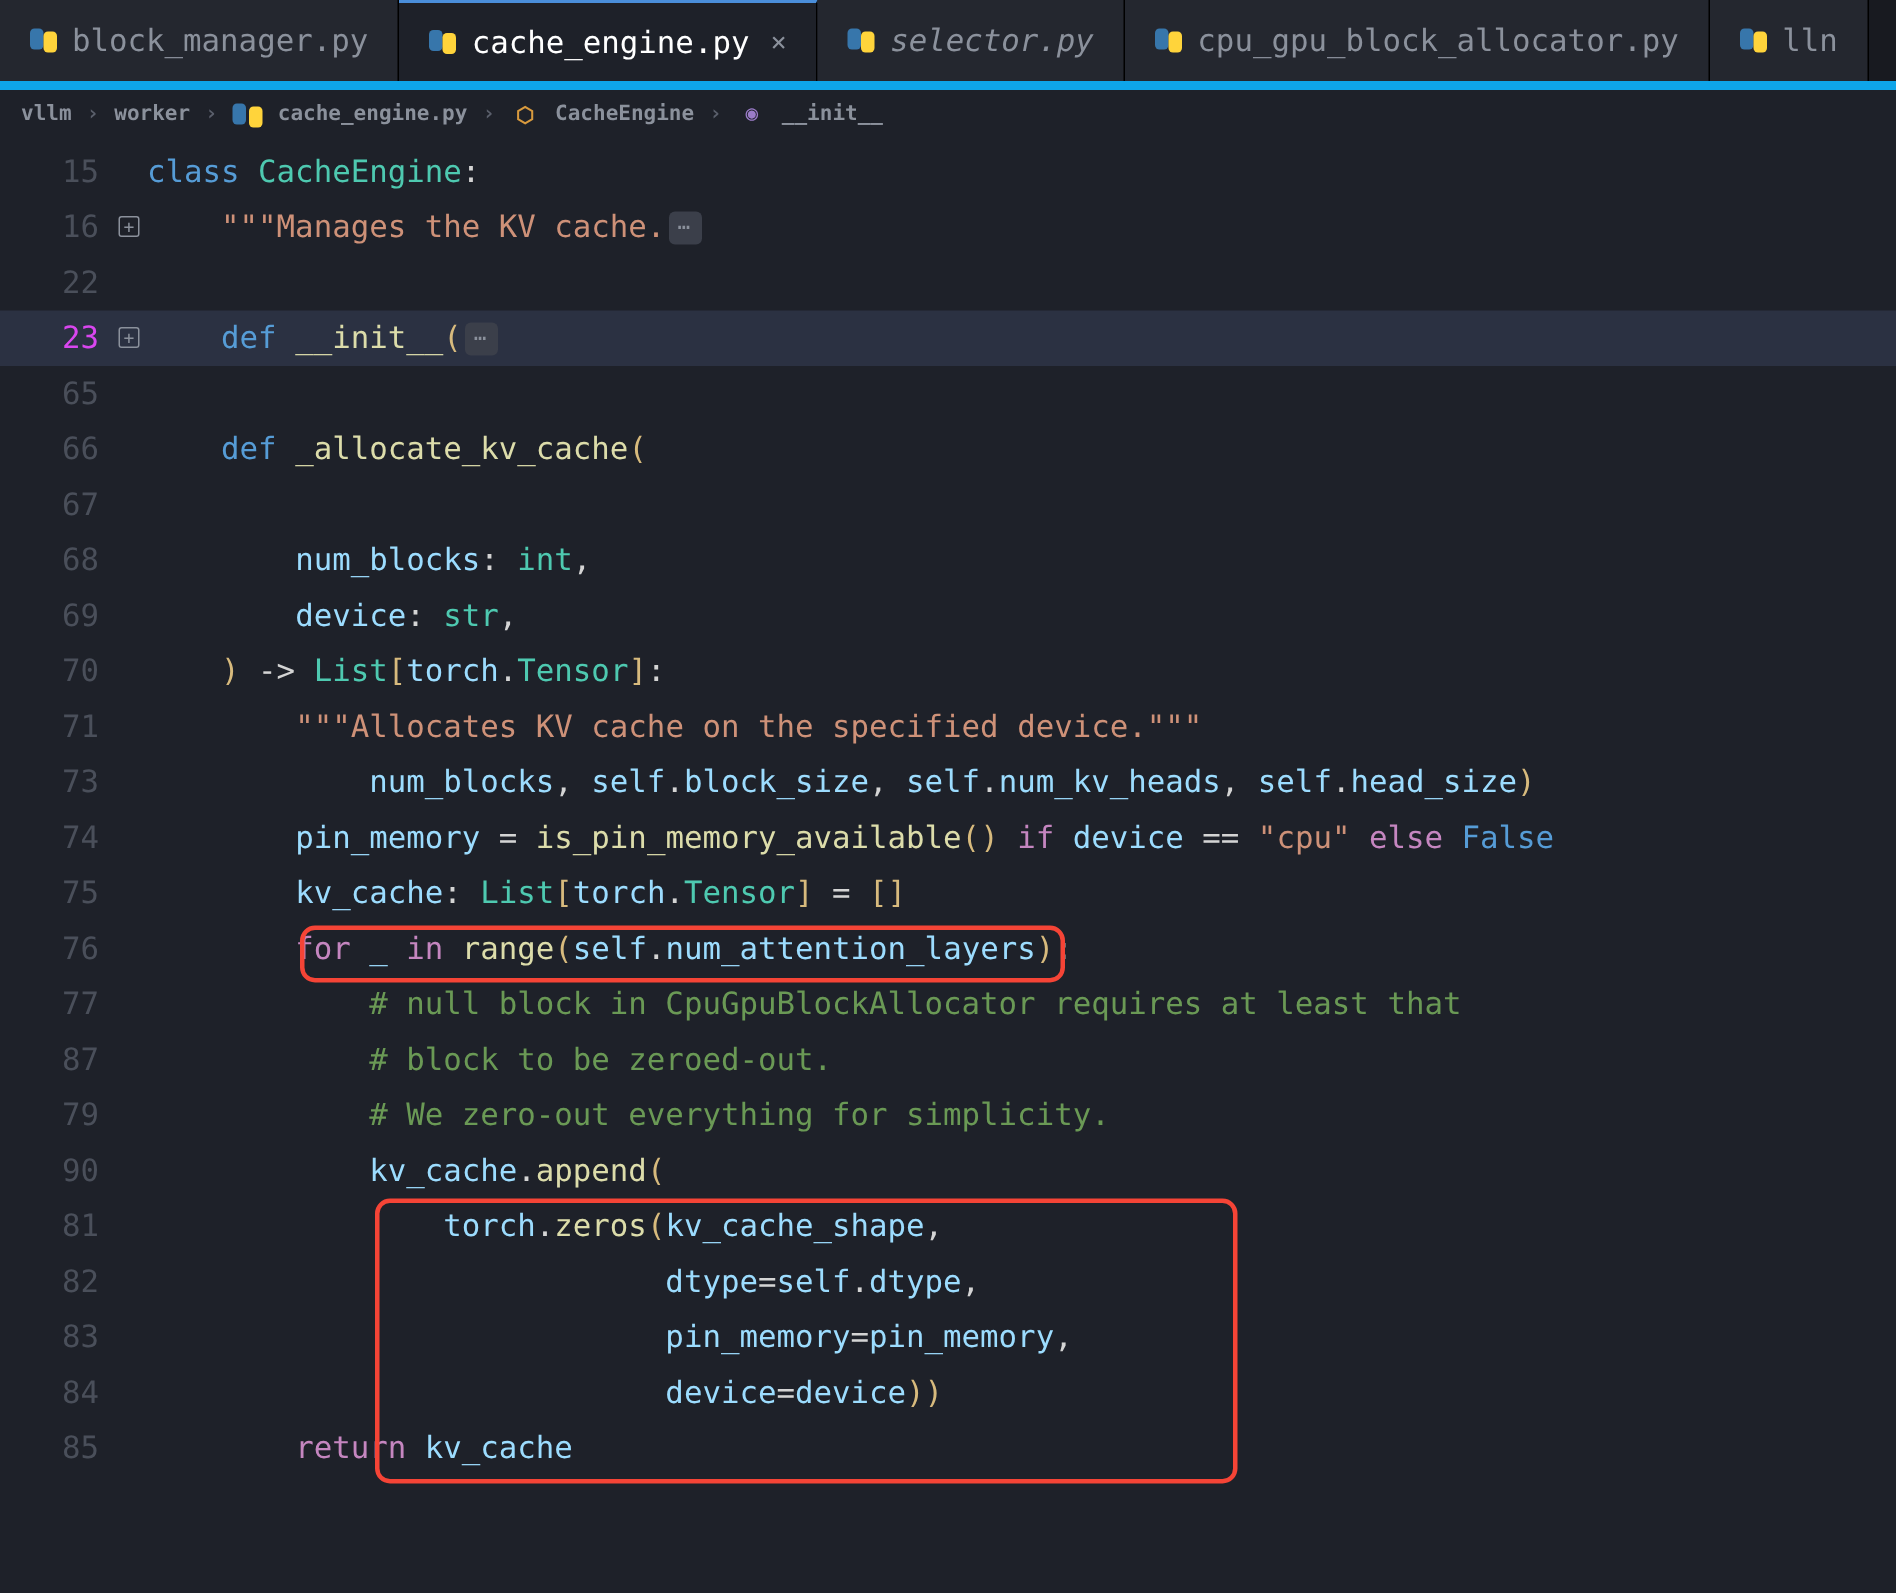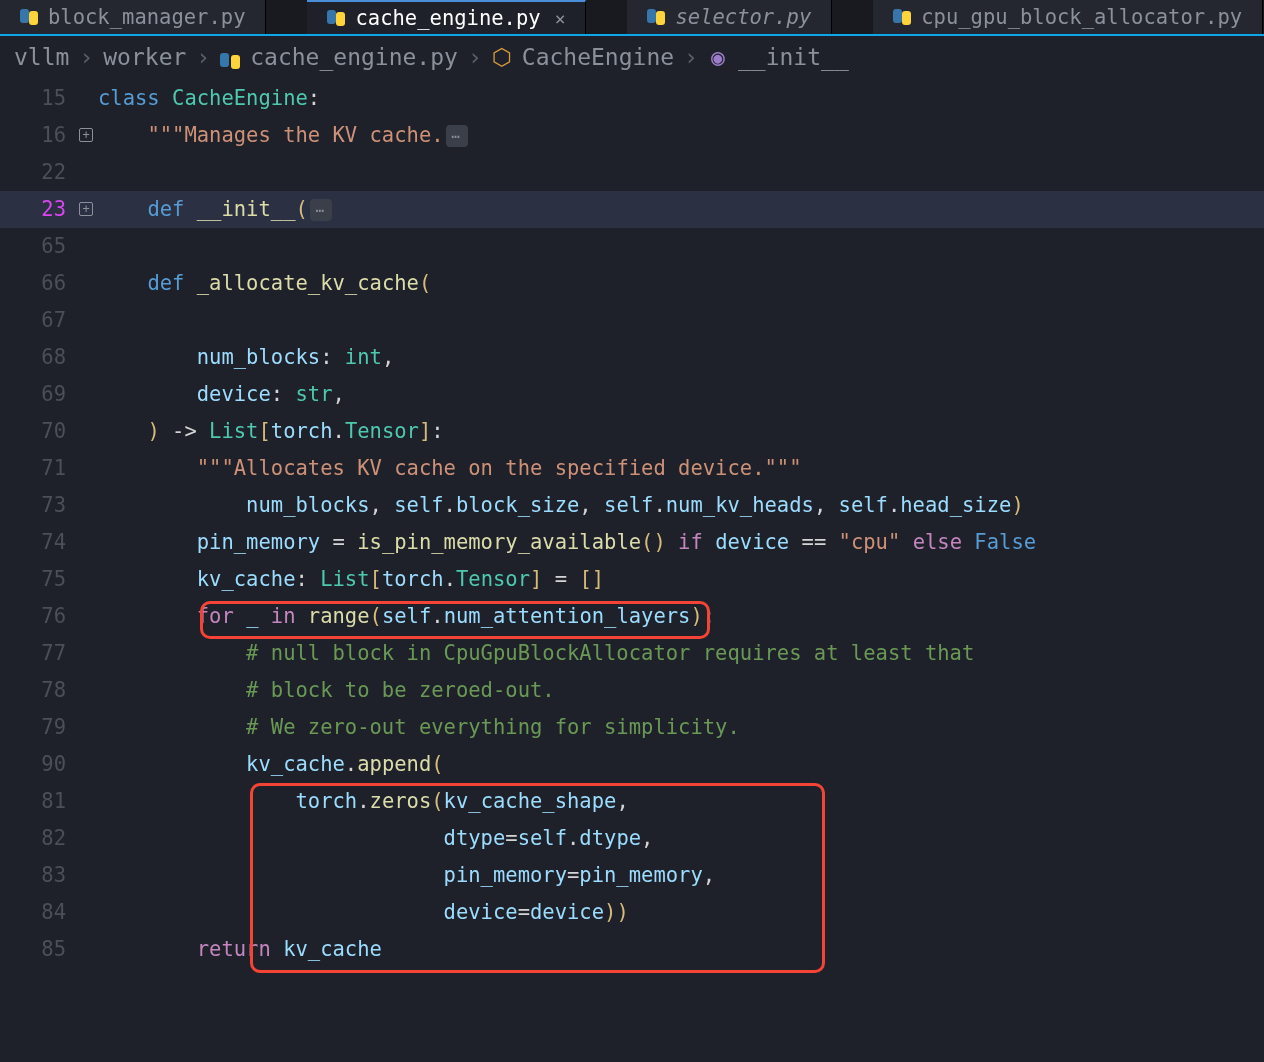--- a/index.html
+++ b/index.html
@@ -36,24 +36,23 @@
     color: var(--text);
     width: 1264px;
     height: 1062px;
     overflow: hidden;
   }
 
   
   .tabs {
     display: flex;
     background: var(--bg-darker);
-    height: 36px;
-    border-bottom: 2px solid #0ea5e9;
+    height: 60px;
+    border-bottom: 6px solid #0ea5e9;
     overflow: hidden;
-    gap: 41px;
   }
   .tab {
     display: flex;
     align-items: center;
     padding: 0 20px;
     gap: 10px;
     background: var(--bg-tab-inactive);
     color: var(--text-dim);
     border-right: 1px solid #000;
     cursor: pointer;
@@ -75,25 +74,26 @@
   .py-icon::after { background:#ffd43b; right:0; bottom:1px; }
   .tab .close {
     color: var(--text-dim);
     font-size: 18px;
     margin-left: 4px;
   }
 
   
   .breadcrumbs {
     display: flex;
-    align-items: flex-end;
+    align-items: flex-start;
     gap: 10px;
     padding: 8px 14px 10px 14px;
-    font-size: 23px;
-    color: var(--text-dim);
+    font-size: 14px;
+    color: var(--text-dim);
+    font-weight: bold;
   }
   .crumb-sep { color: var(--text-dimmer); }
   .crumb-icon { display:inline-flex; justify-content:center; width: 20px; }
   .crumb-class { color: #d89a3e; }
   .crumb-method { color: #9b7cc8; }
 
   
   .editor {
     display: flex;
     flex-direction: column;
@@ -308,21 +308,21 @@
     <div class="code">        <span class="kwp">for</span> <span class="prm">_</span> <span class="kwp">in</span> <span class="fn">range</span><span class="par">(</span><span class="prm">self</span><span class="txt">.</span><span class="prm">num_attention_layers</span><span class="par">)</span><span class="txt">:</span></div>
   </div>
 
   <div class="line">
     <div class="gutter">77</div>
     <div class="fold-col"></div>
     <div class="code">            <span class="cmt"># null block in CpuGpuBlockAllocator requires at least that</span></div>
   </div>
 
   <div class="line">
-    <div class="gutter">78</div>
+    <div class="gutter">87</div>
     <div class="fold-col"></div>
     <div class="code">            <span class="cmt"># block to be zeroed-out.</span></div>
   </div>
 
   <div class="line">
     <div class="gutter">79</div>
     <div class="fold-col"></div>
     <div class="code">            <span class="cmt"># We zero-out everything for simplicity.</span></div>
   </div>
 

